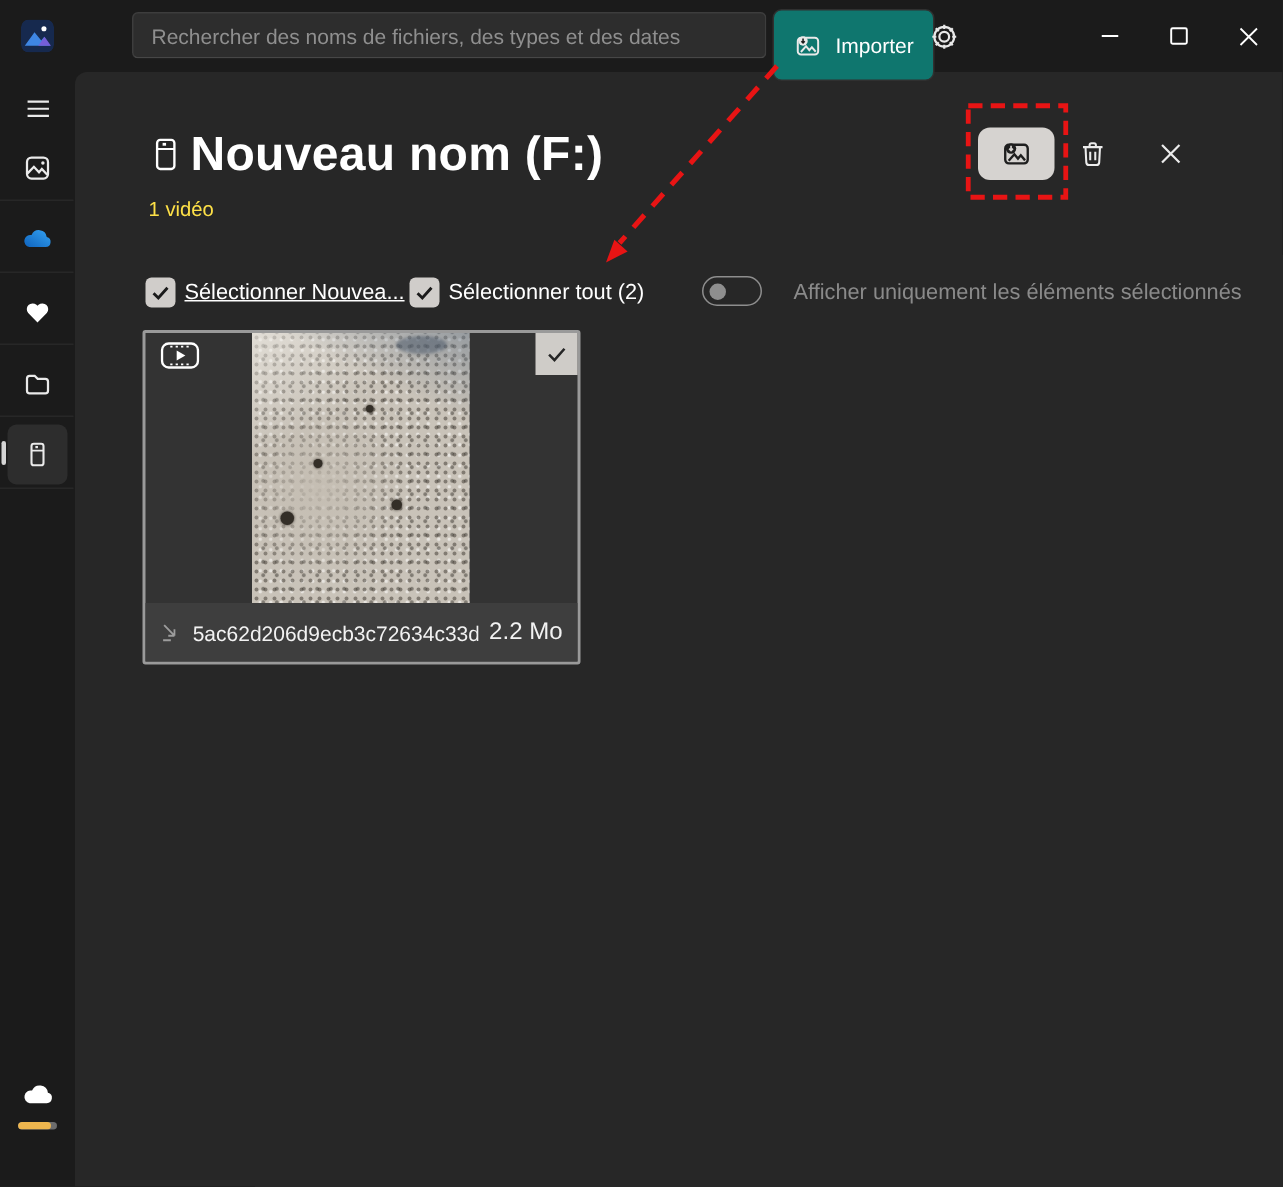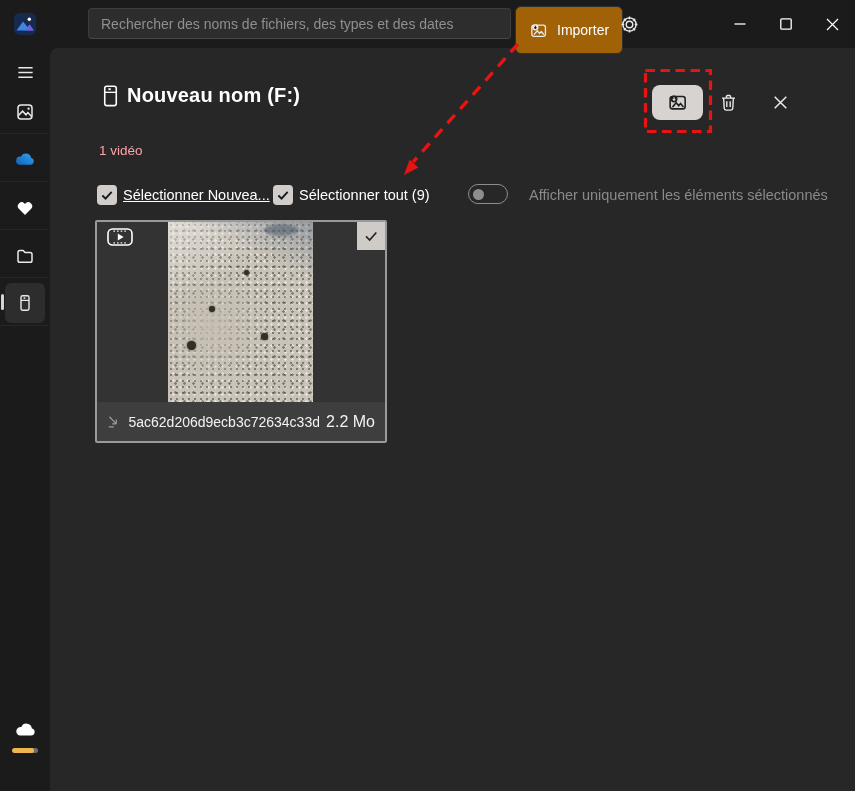--- a/index.html
+++ b/index.html
@@ -15,42 +15,42 @@
   .app-icon { position: absolute; left: 14px; top: 13px; width: 22px; height: 22px; border-radius: 5px; overflow: hidden; }
   .search-box {
     position: absolute; left: 88px; top: 8px; width: 423px; height: 31px;
     background: #2d2d2d; border: 1px solid #3d3d3d; border-bottom-color: #474747;
     border-radius: 4px; color: #9a9a9a; font-size: 14px; padding: 0 12px;
     font-family: "Liberation Sans", sans-serif; outline: none;
   }
   .search-box::placeholder { color: #8f8f8f; opacity: 1; }
   .import-btn {
     position: absolute; left: 515px; top: 6px; height: 48px; padding: 0 13px;
-    background: #a16207; border: 1px solid #303030; border-radius: 6px;
+    background: #0f766e; border: 1px solid #303030; border-radius: 6px;
     display: flex; align-items: center; gap: 9px; cursor: pointer;
   }
   .import-btn span { font-size: 14px; color: #ffffff; }
   .gear-btn { position: absolute; left: 617px; top: 12px; width: 24px; height: 24px; display: flex; align-items: center; justify-content: center; cursor: pointer; }
   .caption-btn { position: absolute; top: 0; width: 46px; height: 48px; display: flex; align-items: center; justify-content: center; cursor: pointer; }
   .caption-min { left: 717px; } .caption-max { left: 763px; } .caption-close { left: 809px; }
 
   
   .sidebar { position: absolute; left: 0; top: 48px; width: 50px; bottom: 0; background: #1b1b1b; z-index: 4; }
   .side-item { position: absolute; left: 5px; width: 40px; height: 40px; display: flex; align-items: center; justify-content: center; cursor: pointer; border-radius: 6px; }
   .side-sep { position: absolute; left: 0; width: 49px; height: 1px; background: rgba(255,255,255,0.055); }
   .side-item.selected { background: #2d2d2d; }
   .side-indicator { position: absolute; left: 1px; width: 3px; height: 16px; border-radius: 2px; background: #d4d4d4; }
   .progress-track { position: absolute; left: 12px; top: 700px; width: 26px; height: 5px; border-radius: 2.5px; background: #6d6d6d; overflow: hidden; }
   .progress-fill { width: 85%; height: 100%; background: #eeb64e; border-radius: 2.5px; }
 
   
   .content { position: absolute; left: 50px; top: 48px; width: 805px; height: 743px; background: #272727; border-top-left-radius: 8px; z-index: 3; }
   .page-title-row { position: absolute; left: 53px; top: 36px; display: flex; align-items: center; gap: 9px; }
-  .page-title { font-size: 20px; font-weight: bold; color: #ffffff; letter-spacing: 0.2px; }
-  .page-subtitle { position: absolute; left: 49px; top: 95px; font-size: 13.5px; color: #fca5a5; }
+  .page-title { font-size: 32px; font-weight: bold; color: #ffffff; letter-spacing: 0.2px; }
+  .page-subtitle { position: absolute; left: 49px; top: 84px; font-size: 13.5px; color: #fde047; }
 
   .action-import-btn { position: absolute; left: 602px; top: 37px; width: 51px; height: 35px; background: #d6d3d0; border: none; border-radius: 8px; display: flex; align-items: center; justify-content: center; cursor: pointer; }
   .icon-btn { position: absolute; width: 40px; height: 40px; display: flex; align-items: center; justify-content: center; cursor: pointer; }
   .trash-btn { left: 658px; top: 34px; }
   .close-btn { left: 710px; top: 34px; }
 
   .checkbox { position: absolute; width: 20px; height: 20px; border-radius: 4px; background: #d0cdca; display: flex; align-items: center; justify-content: center; cursor: pointer; }
   .cb1 { left: 47px; top: 137px; } .cb2 { left: 223px; top: 137px; }
   .cb-label { position: absolute; top: 139px; font-size: 14.5px; color: #ffffff; cursor: pointer; white-space: nowrap; }
   .cb-label1 { left: 73px; text-decoration: underline; } .cb-label2 { left: 249px; }
@@ -229,21 +229,21 @@
       <path d="M4.2 10.6 l4 4 7.6-8.6" fill="none" stroke="#1b1b1b" stroke-width="2.4"></path>
     </svg>
   </div>
   <span class="cb-label cb-label1">Sélectionner Nouvea...</span>
 
   <div class="checkbox cb2">
     <svg width="16" height="16" viewBox="0 0 20 20">
       <path d="M4.2 10.6 l4 4 7.6-8.6" fill="none" stroke="#1b1b1b" stroke-width="2.4"></path>
     </svg>
   </div>
-  <span class="cb-label cb-label2">Sélectionner tout (9)</span>
+  <span class="cb-label cb-label2">Sélectionner tout (2)</span>
 
   <div class="toggle">
     <div class="toggle-knob"></div>
   </div>
   <span class="toggle-label">Afficher uniquement les éléments sélectionnés</span>
 
   <div class="card">
     <div class="thumb">
       <div class="blob"></div>
       <div class="hole h1"></div>

